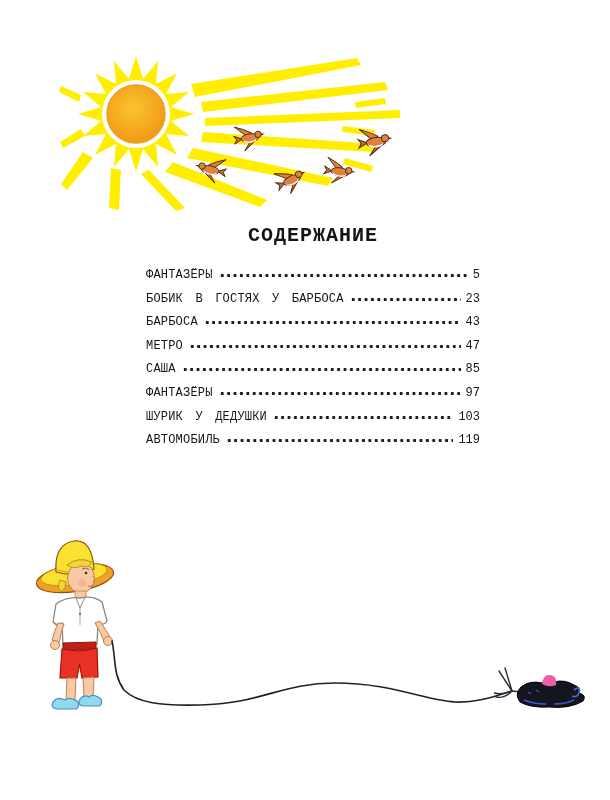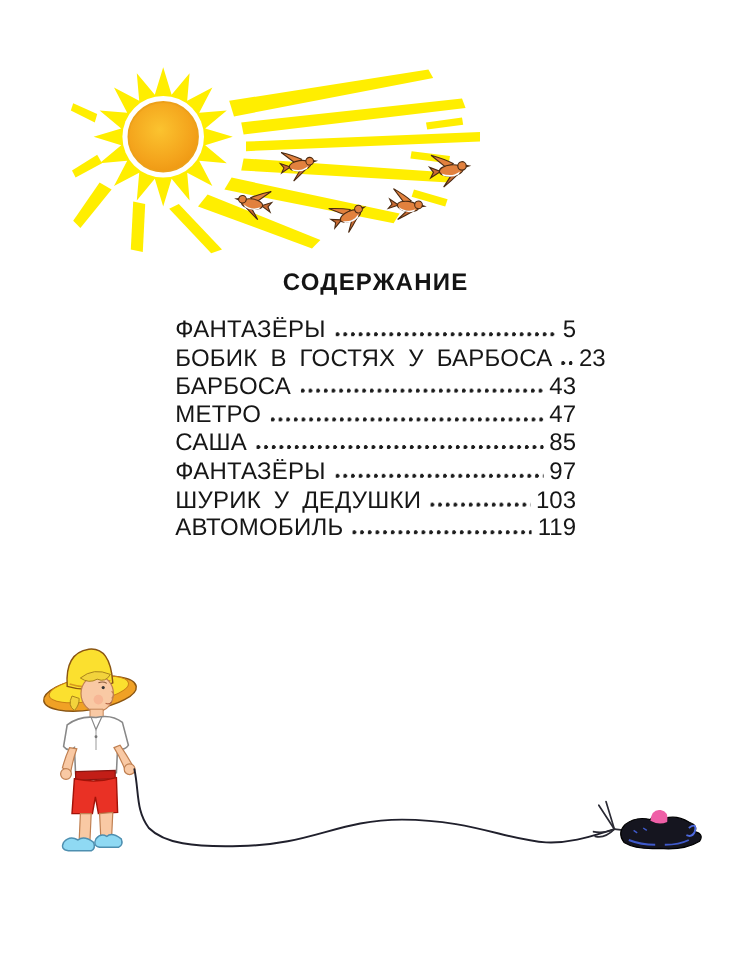--- a/index.html
+++ b/index.html
@@ -1,40 +1,40 @@
 <!DOCTYPE html>
 <html><head>
 <meta charset="utf-8">
 <style>
   html,body { margin:0; padding:0; background:#ffffff; }
   .page {
     position: relative;
     width: 610px; height: 800px;
     background: #ffffff;
     overflow: hidden;
-    font-family: Liberation Sans, sans-serif;
+    font-family: Liberation Mono, monospace;
     color: #161616;
   }
   svg { position: absolute; display: block; }
   .sun    { left: 55px;  top: 50px;  }
   .boy    { left: 20px;  top: 528px; }
   .string { left: 95px;  top: 630px; }
   .toy    { left: 494px; top: 662px; }
 
   .content { position: absolute; left: 146px; top: 224px; width: 334px; }
   .content h1 {
     margin: 0 0 16px 0;
     font-size: 20px; line-height: 1.2;
     font-weight: bold; text-align: center;
     letter-spacing: 1px; color: #141414;
   }
   .toc { width: 100%; }
   .row {
     display: flex; align-items: baseline;
-    font-size: 20px; line-height: 23.6px;
+    font-size: 12px; line-height: 23.6px;
     color: #161616;
   }
   .row .t { white-space: nowrap; word-spacing: 5px; letter-spacing: 0.2px; }
   .row .leader {
     flex: 1 1 auto; min-width: 10px; height: 5px;
     margin: 0 5px 0 7px;
     background-image: radial-gradient(circle at 2.2px 2.6px, #1c1c1c 1.45px, transparent 1.85px);
     background-size: 6.4px 5px;
     background-repeat: repeat-x;
     background-position: left bottom;

